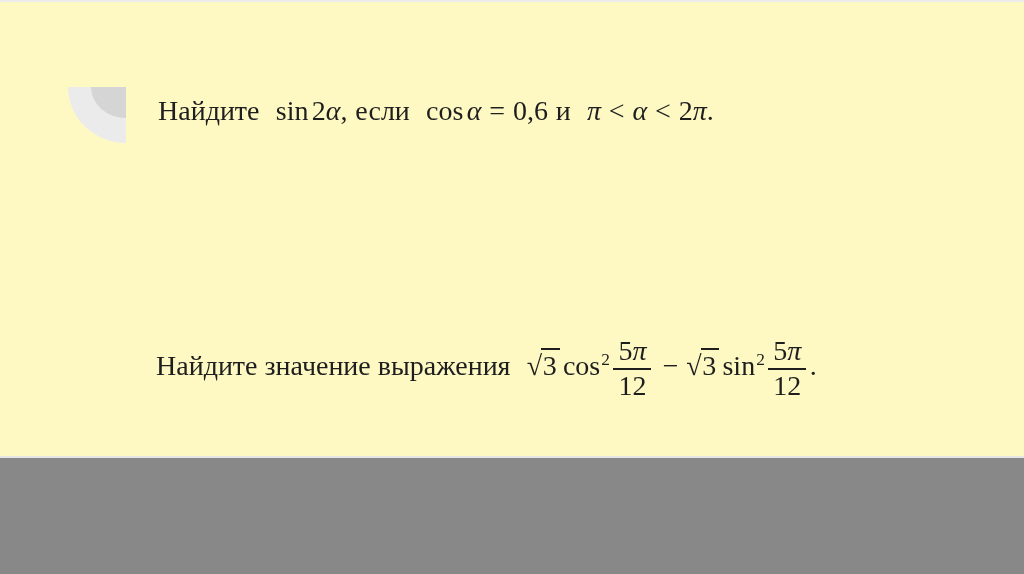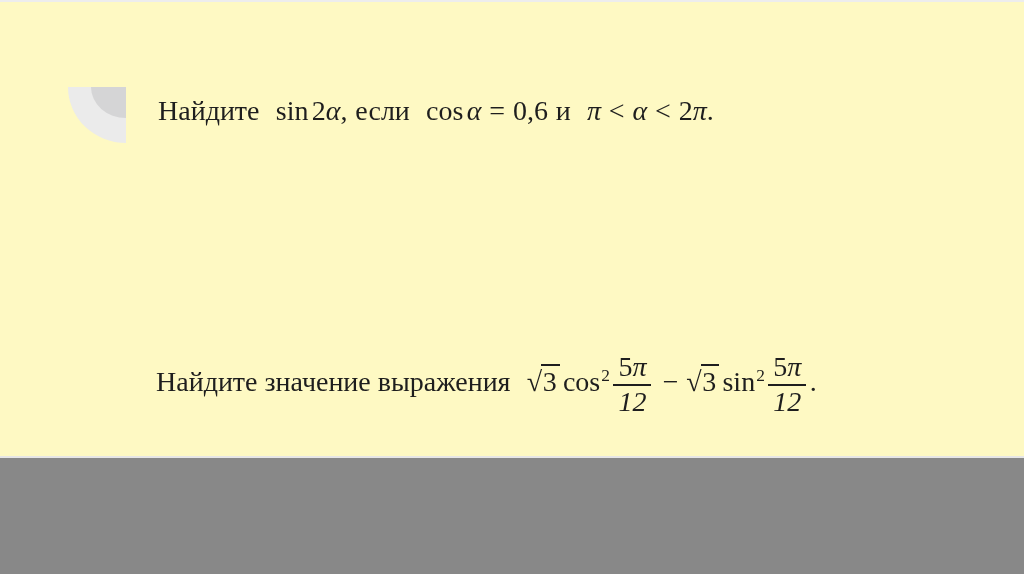--- a/index.html
+++ b/index.html
@@ -33,24 +33,24 @@
   .it{font-style:italic;}
   .rm{font-style:normal;}
   .g1{margin-left:.58em;}  
   .g2{margin-left:.28em;}  
   .g3{margin-left:.12em;}  
 
   .sup{font-size:.62em;vertical-align:.62em;margin-left:.06em;}
 
   .frac{
     display:inline-block;vertical-align:middle;text-align:center;
-    margin:16px .12em;line-height:1.1;
+    margin:0 .12em;line-height:1.1;
   }
   .frac .num{display:block;padding:0 .18em .05em;}
-  .frac .den{display:block;border-top:2px solid #1e1e1e;padding:.04em .18em 0;font-style:italic;}
+  .frac .den{display:block;border-top:2px solid #1e1e1e;padding:.04em .18em 0;}
 
   .sqrt{display:inline-block;white-space:nowrap;}
   .sqrt .radical{font-style:normal;letter-spacing:-1px;}
   .sqrt .radicand{border-top:2px solid #1e1e1e;padding:0 .1em 0 .06em;}
 </style>
 </head>
 <body>
 
 <div class="slide">
 

